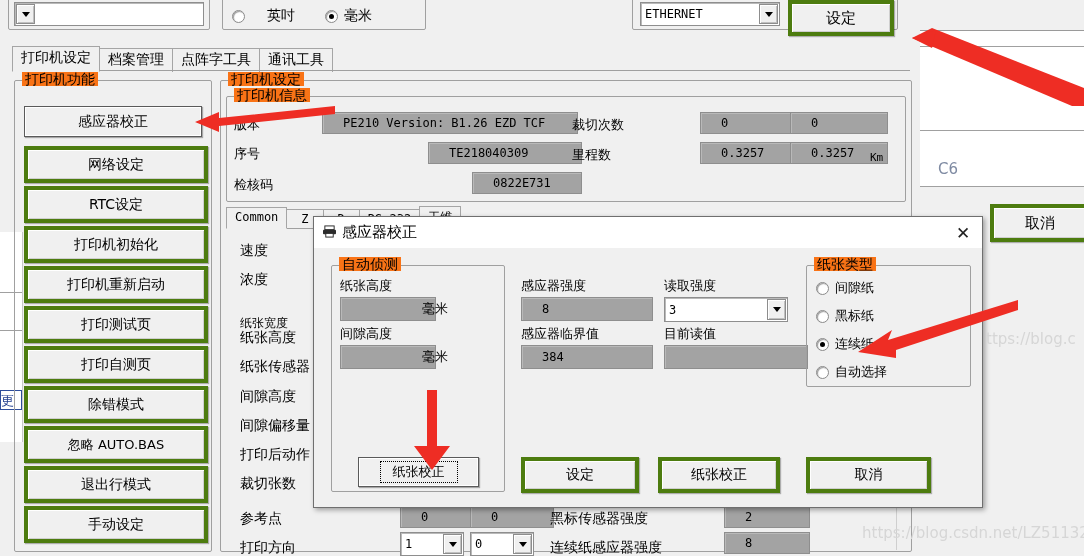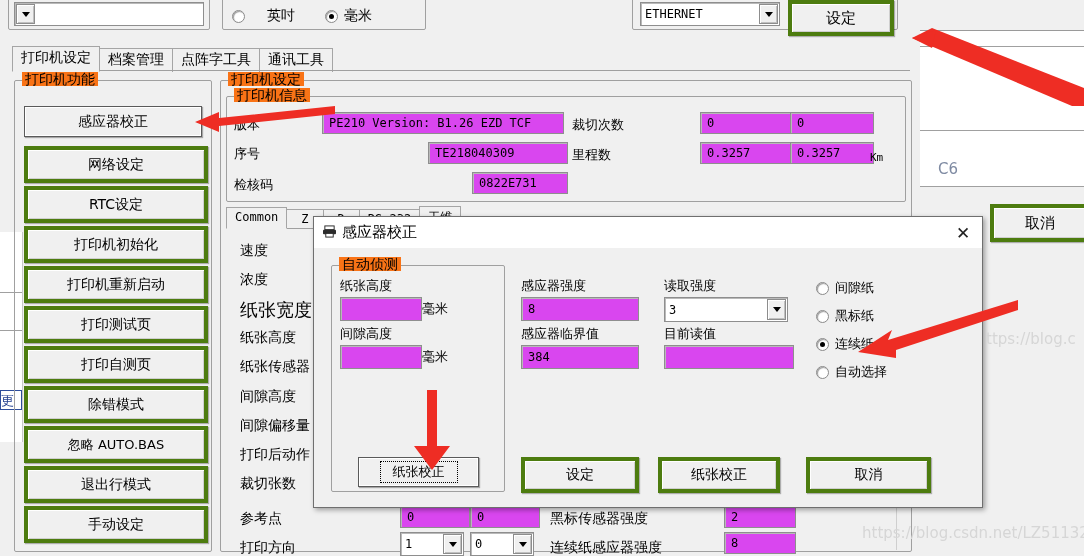--- a/index.html
+++ b/index.html
@@ -30,25 +30,25 @@
     font-size:14px;color:#000;white-space:nowrap;cursor:default;
   }
   .btn.focus{
     border:1px solid #5a5a5a;
     box-shadow:inset 0 0 0 1px #ffffff, 1px 1px 1px rgba(0,0,0,.3);
   }
   .btn .dashed{
     border:1px dotted #000;padding:1px 12px;display:block;
   }
   .txt{
-    position:absolute;background:#d946ef;border:1px solid #8e8e8e;
+    position:absolute;background:#a3a3a3;border:1px solid #8e8e8e;
     box-shadow:inset 1px 1px 0 #b9b9b9;
     font-family:"DejaVu Sans Mono","Liberation Mono",monospace;
     font-size:12px;line-height:1;
-    display:flex;align-items:center;padding-left:6px;color:#000;
+    display:flex;align-items:center;padding-left:20px;color:#000;
     white-space:nowrap;overflow:hidden;
   }
   .combo{
     position:absolute;background:#ffffff;border:1px solid #8e8e8e;
     box-shadow:inset 1px 1px 0 #b9b9b9;
     display:flex;align-items:center;
     font-size:12px;color:#000;overflow:hidden;
   }
   .combo .cval{
     flex:1;padding-left:4px;white-space:nowrap;overflow:hidden;
@@ -214,21 +214,21 @@
   <div class="tab sel" style="font-family:'DejaVu Sans Mono','Liberation Mono',monospace;font-size:12px;">Common</div>
   <div class="tab" style="font-family:'DejaVu Sans Mono','Liberation Mono',monospace;font-size:12px;padding-left:14px;padding-right:14px;">Z</div>
   <div class="tab" style="font-family:'DejaVu Sans Mono','Liberation Mono',monospace;font-size:12px;padding-left:14px;padding-right:14px;">D</div>
   <div class="tab" style="font-family:'DejaVu Sans Mono','Liberation Mono',monospace;font-size:12px;">RS-232</div>
   <div class="tab" style="font-size:12px;">工维</div>
 </div>
 <div class="hline" style="left:226px;top:228px;width:678px;"></div>
 
 <div class="lbl" style="left:240px;top:243px;font-size:14px;">速度</div>
 <div class="lbl" style="left:240px;top:272px;font-size:14px;">浓度</div>
-<div class="lbl" style="left:240px;top:301px;font-size:18px;">纸张宽度</div>
+<div class="lbl" style="left:240px;top:317px;font-size:12px;">纸张宽度</div>
 <div class="lbl" style="left:240px;top:330px;font-size:14px;">纸张高度</div>
 <div class="lbl" style="left:240px;top:359px;font-size:14px;">纸张传感器</div>
 <div class="lbl" style="left:240px;top:389px;font-size:14px;">间隙高度</div>
 <div class="lbl" style="left:240px;top:418px;font-size:14px;">间隙偏移量</div>
 <div class="lbl" style="left:240px;top:447px;font-size:14px;">打印后动作</div>
 <div class="lbl" style="left:240px;top:476px;font-size:14px;">裁切张数</div>
 
 <div class="lbl" style="left:240px;top:511px;font-size:14px;">参考点</div>
 <div class="txt" style="left:400px;top:506px;width:62px;height:20px;">0</div>
 <div class="txt" style="left:470px;top:506px;width:62px;height:20px;">0</div>
@@ -283,20 +283,23 @@
     <span class="cval">3</span>
     <span class="carrow"></span>
   </div>
   <div class="lbl" style="left:207px;top:110px;">感应器临界值</div>
   <div class="txt" style="left:207px;top:128px;width:110px;height:22px;text-align:right;">384</div>
   <div class="lbl" style="left:350px;top:110px;">目前读值</div>
   <div class="txt" style="left:350px;top:128px;width:122px;height:22px;"></div>
   <div class="btn" style="left:207px;top:240px;width:110px;height:28px;font-size:14px;">设定</div>
   <div class="btn" style="left:344px;top:240px;width:114px;height:28px;font-size:14px;">纸张校正</div>
 
+  <div class="grp" style="left:492px;top:48px;width:163px;height:120px;">
+    <span class="grp-title">纸张类型</span>
+  </div>
   <div class="radio" style="left:502px;top:62px;">
     <span class="dot"></span>
     <span>间隙纸</span>
   </div>
   <div class="radio" style="left:502px;top:90px;">
     <span class="dot"></span>
     <span>黑标纸</span>
   </div>
   <div class="radio on" style="left:502px;top:118px;">
     <span class="dot"></span>

